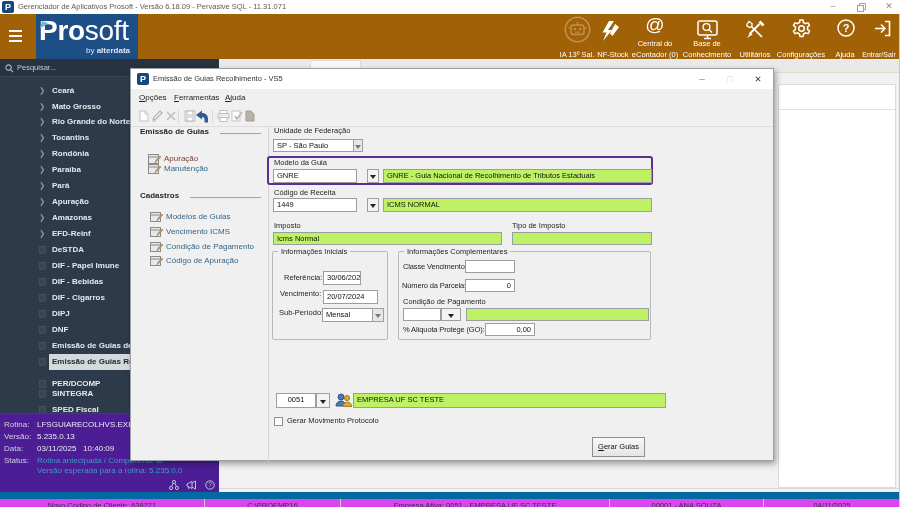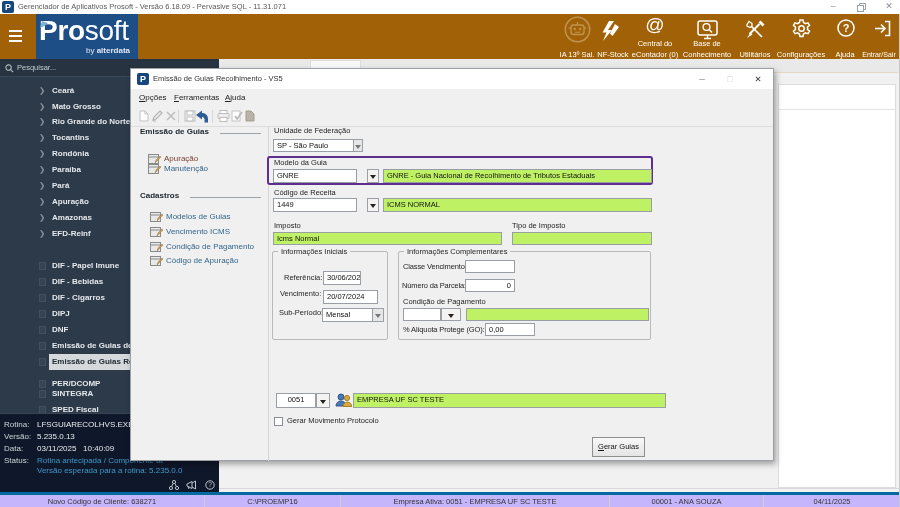--- a/index.html
+++ b/index.html
@@ -32,27 +32,27 @@
 #sidebar{position:absolute;left:0;top:59px;width:219px;height:433px;background:#2d3a4a;z-index:2;color:#e4e8eb}
 #search{position:absolute;left:0;top:0;width:219px;height:18px;background:#273340;border-bottom:1px solid #3b4754}
 #search span{position:absolute;left:17px;top:4px;font-size:7.5px;color:#c3ccd3}
 .trow{position:absolute;left:0;width:219px;height:16px;line-height:16px;font-size:8px;font-weight:bold;color:#e6e9ec;white-space:nowrap;overflow:hidden}
 .trow .chev{position:absolute;left:39px;top:0;color:#8b959e;font-weight:normal;font-size:7.5px}
 .trow .lbl{position:absolute;left:52px;top:0}
 .trow .ghost{position:absolute;left:39px;top:4px;width:7px;height:8px;background:rgba(255,255,255,0.05);border:1px solid rgba(255,255,255,0.06)}
 .trow .lbl2{position:absolute;left:52px;top:0}
 .trow.sel .hl{position:absolute;left:49px;top:-1px;width:170px;height:17px;background:#d6d9db}
 .trow.sel .lbl2{color:#222b33;z-index:1}
-#sstat{position:absolute;left:0;top:354px;width:219px;height:81px;background:#0f172a;border-top:1px solid #3a4553;font-size:8px;overflow:hidden}
+#sstat{position:absolute;left:0;top:354px;width:219px;height:81px;background:#4c1d95;border-top:1px solid #3a4553;font-size:8px;overflow:hidden}
 #sstat .l{position:absolute;left:4px;color:#cdd4da}
 #sstat .v{position:absolute;left:37px;color:#e8ecef;white-space:nowrap}
 #sstat .t{color:#3e9ac9}
 .sic{position:absolute;top:66px}
 
-#statusbar{position:absolute;left:0;top:492px;width:900px;height:15px;background:#c4b5fd;border-top:3px solid #0369a1;z-index:5;color:#333}
+#statusbar{position:absolute;left:0;top:492px;width:900px;height:15px;background:#d946ef;border-top:7px solid #0369a1;z-index:5;color:#333}
 #statusbar .cell{position:absolute;top:0;height:14px;line-height:14px;text-align:center;border-right:1px solid #cfcfcf;font-size:7.5px}
 
 #dialog{position:absolute;left:130px;top:68px;width:644px;height:393px;background:#f0f0f0;border:1px solid #9aa0a6;box-shadow:2px 3px 6px rgba(0,0,0,.35);z-index:10}
 #dtitle{position:absolute;left:0;top:0;width:100%;height:20px;background:#fff}
 #dtitle .dicon{position:absolute;left:6px;top:4px;width:12px;height:12px;background:#17477d;border-radius:2px;color:#fff;font-weight:bold;font-size:9px;text-align:center;line-height:12px}
 #dtitle .dtext{position:absolute;left:22px;top:5px;font-size:7.5px;color:#333}
 #dtitle .db{position:absolute;top:3px;width:14px;height:14px;text-align:center;line-height:14px;font-size:10px}
 #dmenu{position:absolute;left:0;top:20px;width:100%;height:17px;font-size:8px;color:#222}
 #dmenu span{position:absolute;top:4px}
 #dtool{position:absolute;left:0;top:37px;width:100%;height:21px;background:#f0f0f0;border-bottom:1px solid #dcdcdc}
@@ -214,20 +214,24 @@
       <span class="chev">❯</span>
       <span class="lbl">Apuração</span>
     </div>
   <div class="trow" style="top:151.2px">
       <span class="chev">❯</span>
       <span class="lbl">Amazonas</span>
     </div>
   <div class="trow" style="top:167.1px">
       <span class="chev">❯</span>
       <span class="lbl">EFD-Reinf</span>
+    </div>
+  <div class="trow" style="top:183.1px">
+      <div class="ghost"></div>
+      <span class="lbl2">DeSTDA</span>
     </div>
   <div class="trow" style="top:199.1px">
       <div class="ghost"></div>
       <span class="lbl2">DIF - Papel Imune</span>
     </div>
   <div class="trow" style="top:215.0px">
       <div class="ghost"></div>
       <span class="lbl2">DIF - Bebidas</span>
     </div>
   <div class="trow" style="top:231.0px">
@@ -425,21 +429,21 @@
     </div>
   <div class="flabel" style="left:272px;top:193px;letter-spacing:-0.15px">Classe Vencimento:</div>
   <div class="tbox" style="left:334px;top:191px;width:50px;height:13px"></div>
   <div class="flabel" style="left:271px;top:212px;letter-spacing:-0.15px">Número da Parcela:</div>
   <div class="tbox" style="left:334px;top:210px;width:50px;height:13px;text-align:right">0</div>
   <div class="flabel" style="left:272px;top:228px">Condição de Pagamento</div>
   <div class="tbox" style="left:272px;top:239px;width:38px;height:13px"></div>
   <div class="combo-btn" style="left:310px;top:239px;width:20px;height:13px"></div>
   <div class="tbox tro" style="left:335px;top:239px;width:183px;height:13px"></div>
   <div class="flabel" style="left:272px;top:256px;letter-spacing:-0.15px">% Alíquota Protege (GO):</div>
-  <div class="tbox" style="left:354px;top:254px;width:50px;height:13px;">0,00</div>
+  <div class="tbox" style="left:354px;top:254px;width:50px;height:13px;text-align:right">0,00</div>
 
   <div class="tbox" style="left:145px;top:324px;width:40px;height:15px;text-align:center">0051</div>
   <div class="combo-btn" style="left:185px;top:324px;width:14px;height:15px"></div>
   <svg style="position:absolute;left:204px;top:323px" width="17" height="16" viewBox="0 0 17 16">
     <circle cx="6" cy="5" r="3" fill="#4a7ab5" stroke="#2d5587"></circle>
     <path d="M1,14 a5,5 0 0 1 10,0 Z" fill="#4a7ab5" stroke="#2d5587"></path>
     <circle cx="12" cy="6" r="2.6" fill="#d8a93e" stroke="#a97f22"></circle>
     <path d="M8,14.5 a4.4,4.4 0 0 1 8.8,0 Z" fill="#d8a93e" stroke="#a97f22"></path>
   </svg>
   <div class="tbox tro" style="left:222px;top:324px;width:313px;height:15px">EMPRESA UF SC TESTE</div>

